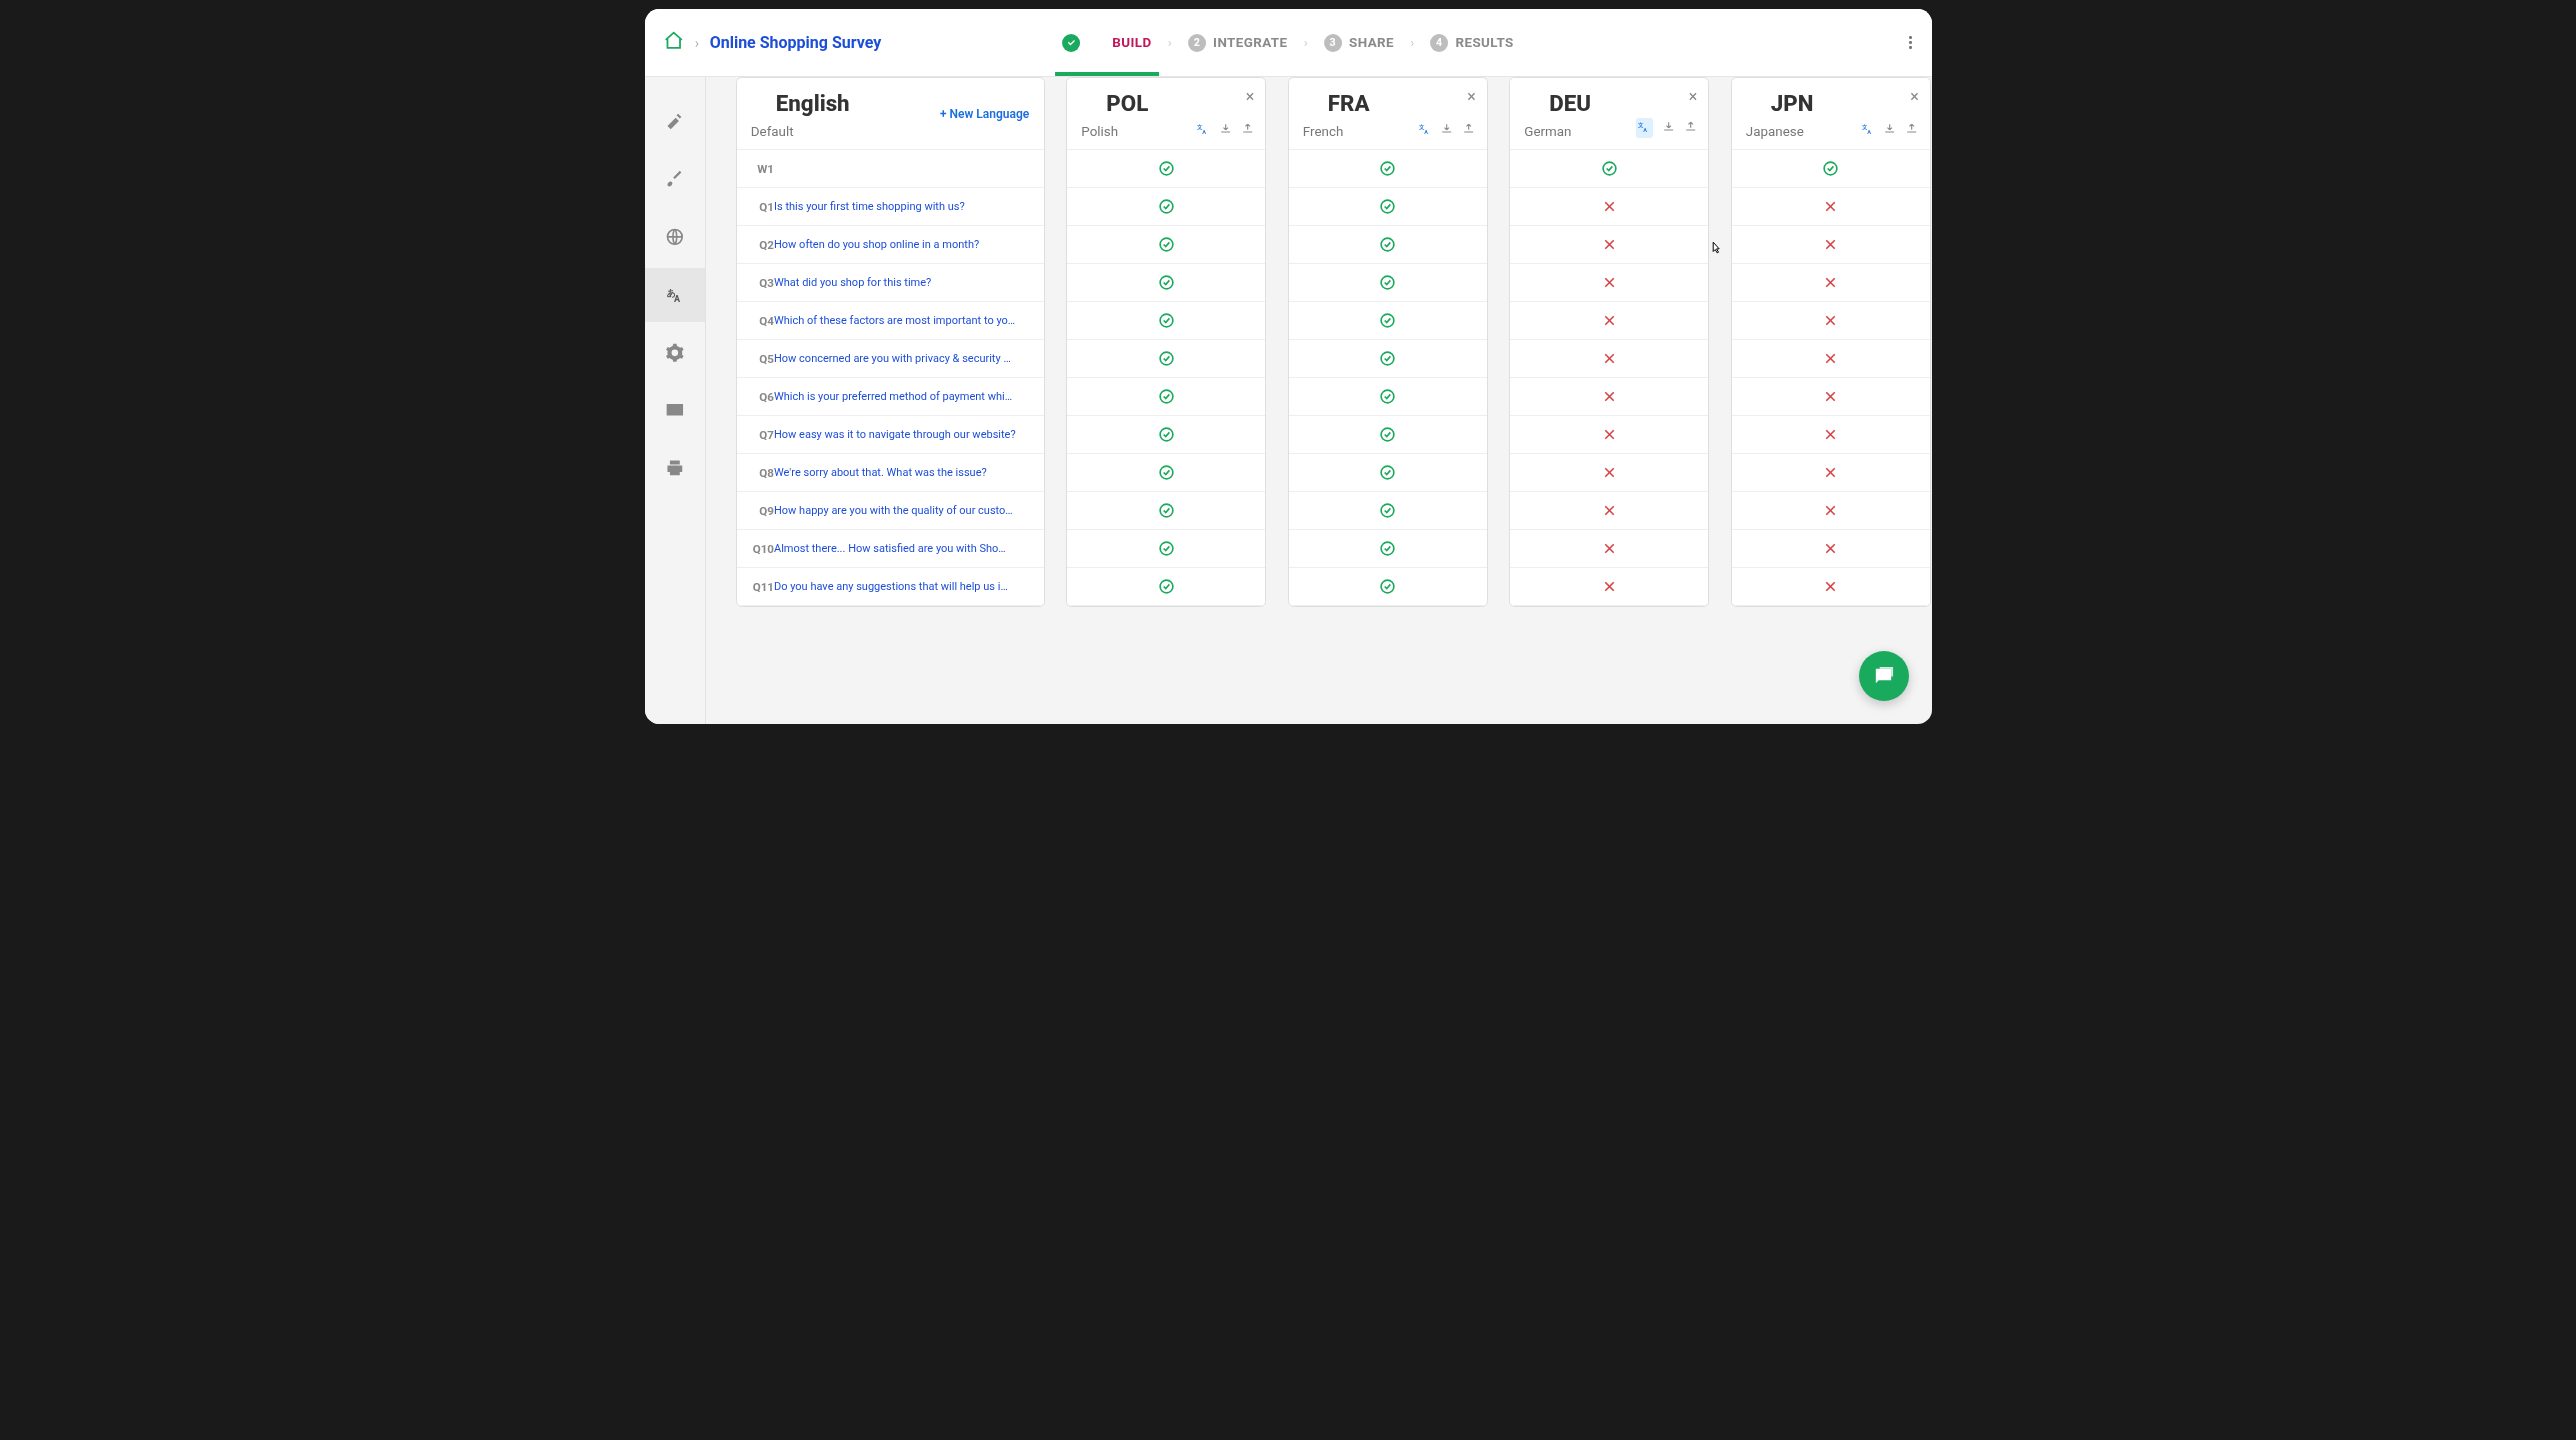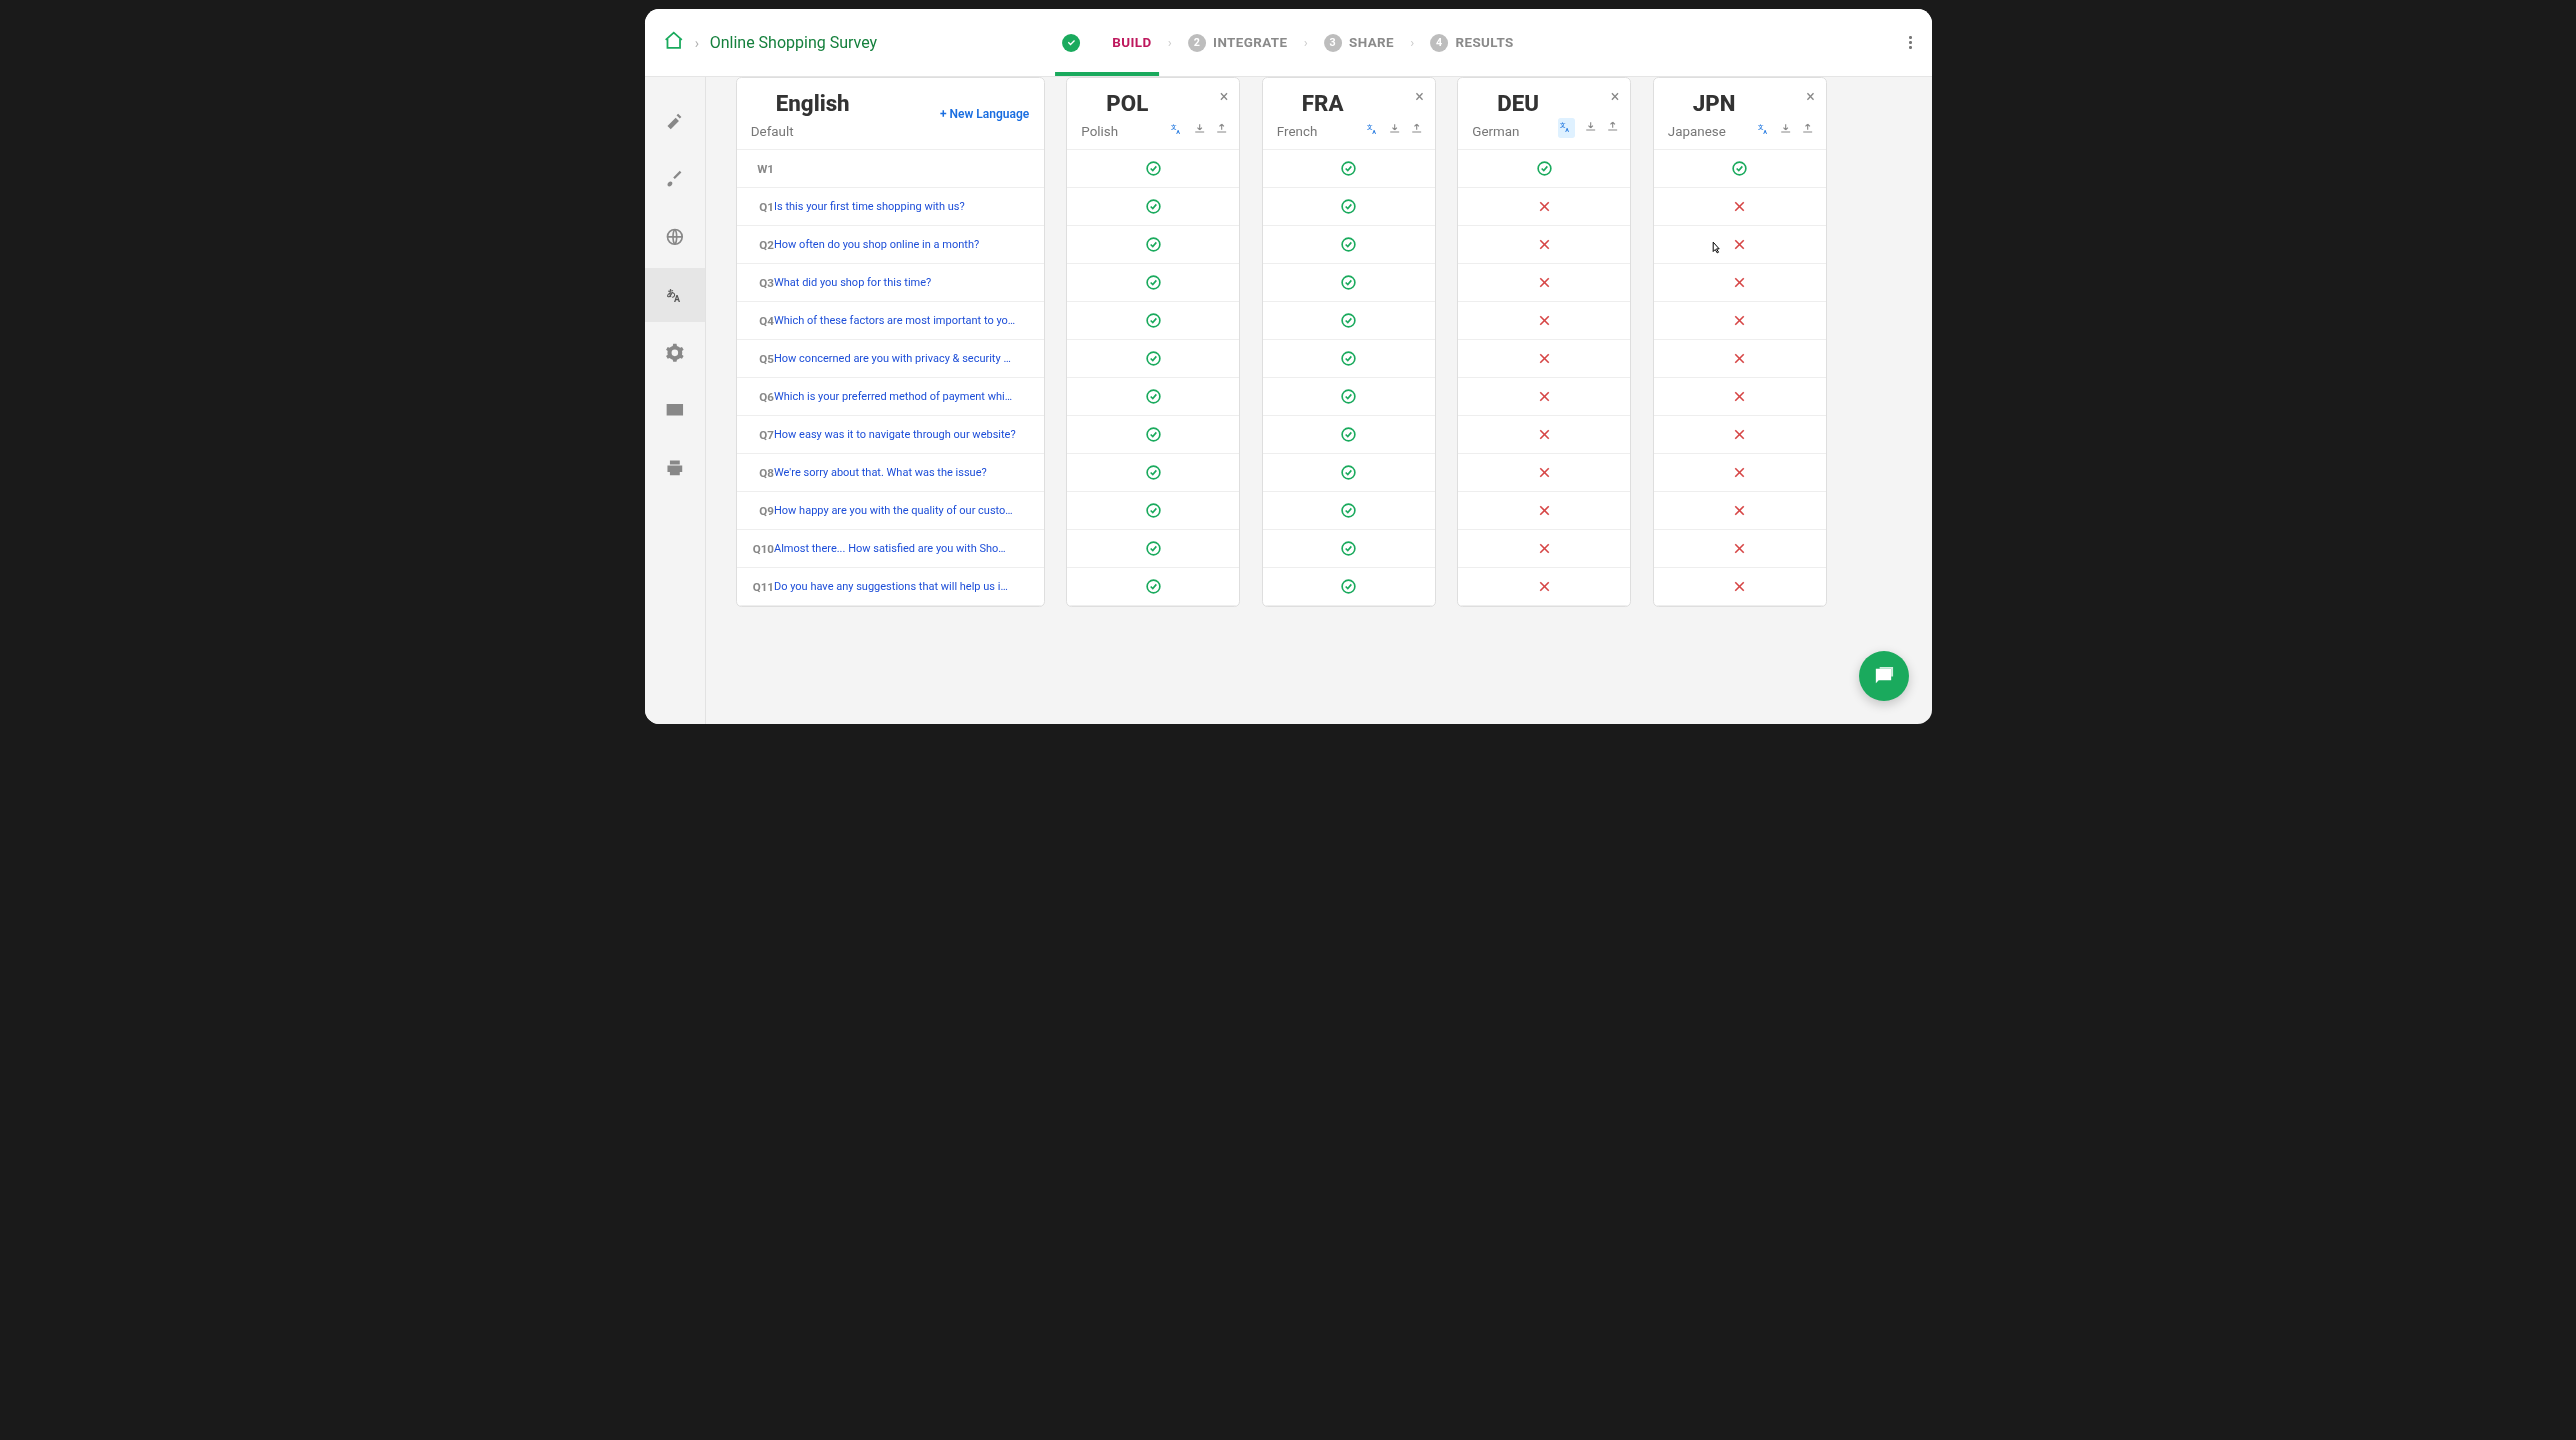--- a/index.html
+++ b/index.html
@@ -25,21 +25,21 @@
     background:#fff;
     display:flex;
     align-items:center;
     height:68px;
     padding:0 18px;
     border-bottom:0.9px solid #e5e5e5;
     position:relative;
   }
   .home-icon { color:#1aaa5d; cursor:pointer; }
   .chev { color:#b0b0b0; margin:0 10.7px; font-size:14.3px; }
-  .breadcrumb-title { font-size:16px; color:#15803d; font-weight:400;}
+  .breadcrumb-title { font-size:16px; color:#1d4ed8; font-weight:700;}
   .steps {
     position:absolute;
     left:50%;
     transform:translateX(-50%);
     display:flex;
     align-items:center;
     gap:0;
     height:100%;
   }
   .step {
@@ -140,21 +140,21 @@
     display:flex;
     gap:21.5px;
     padding:0 21.5px 21.5px 30px;
     overflow-x:auto;
   }
   .col {
     background:#fff;
     border:0.9px solid #dedede;
     border-radius:5.4px;
     flex:0 0 auto;
-    width:174px;
+    width:200px;
     display:flex;
     flex-direction:column;
     overflow:hidden;
   }
   .col.eng { width:309px; }
   .col-head {
     padding:14.3px 14.3px 12.5px;
     position:relative;
     border-bottom:0.9px solid #eee;
     height:72px;

